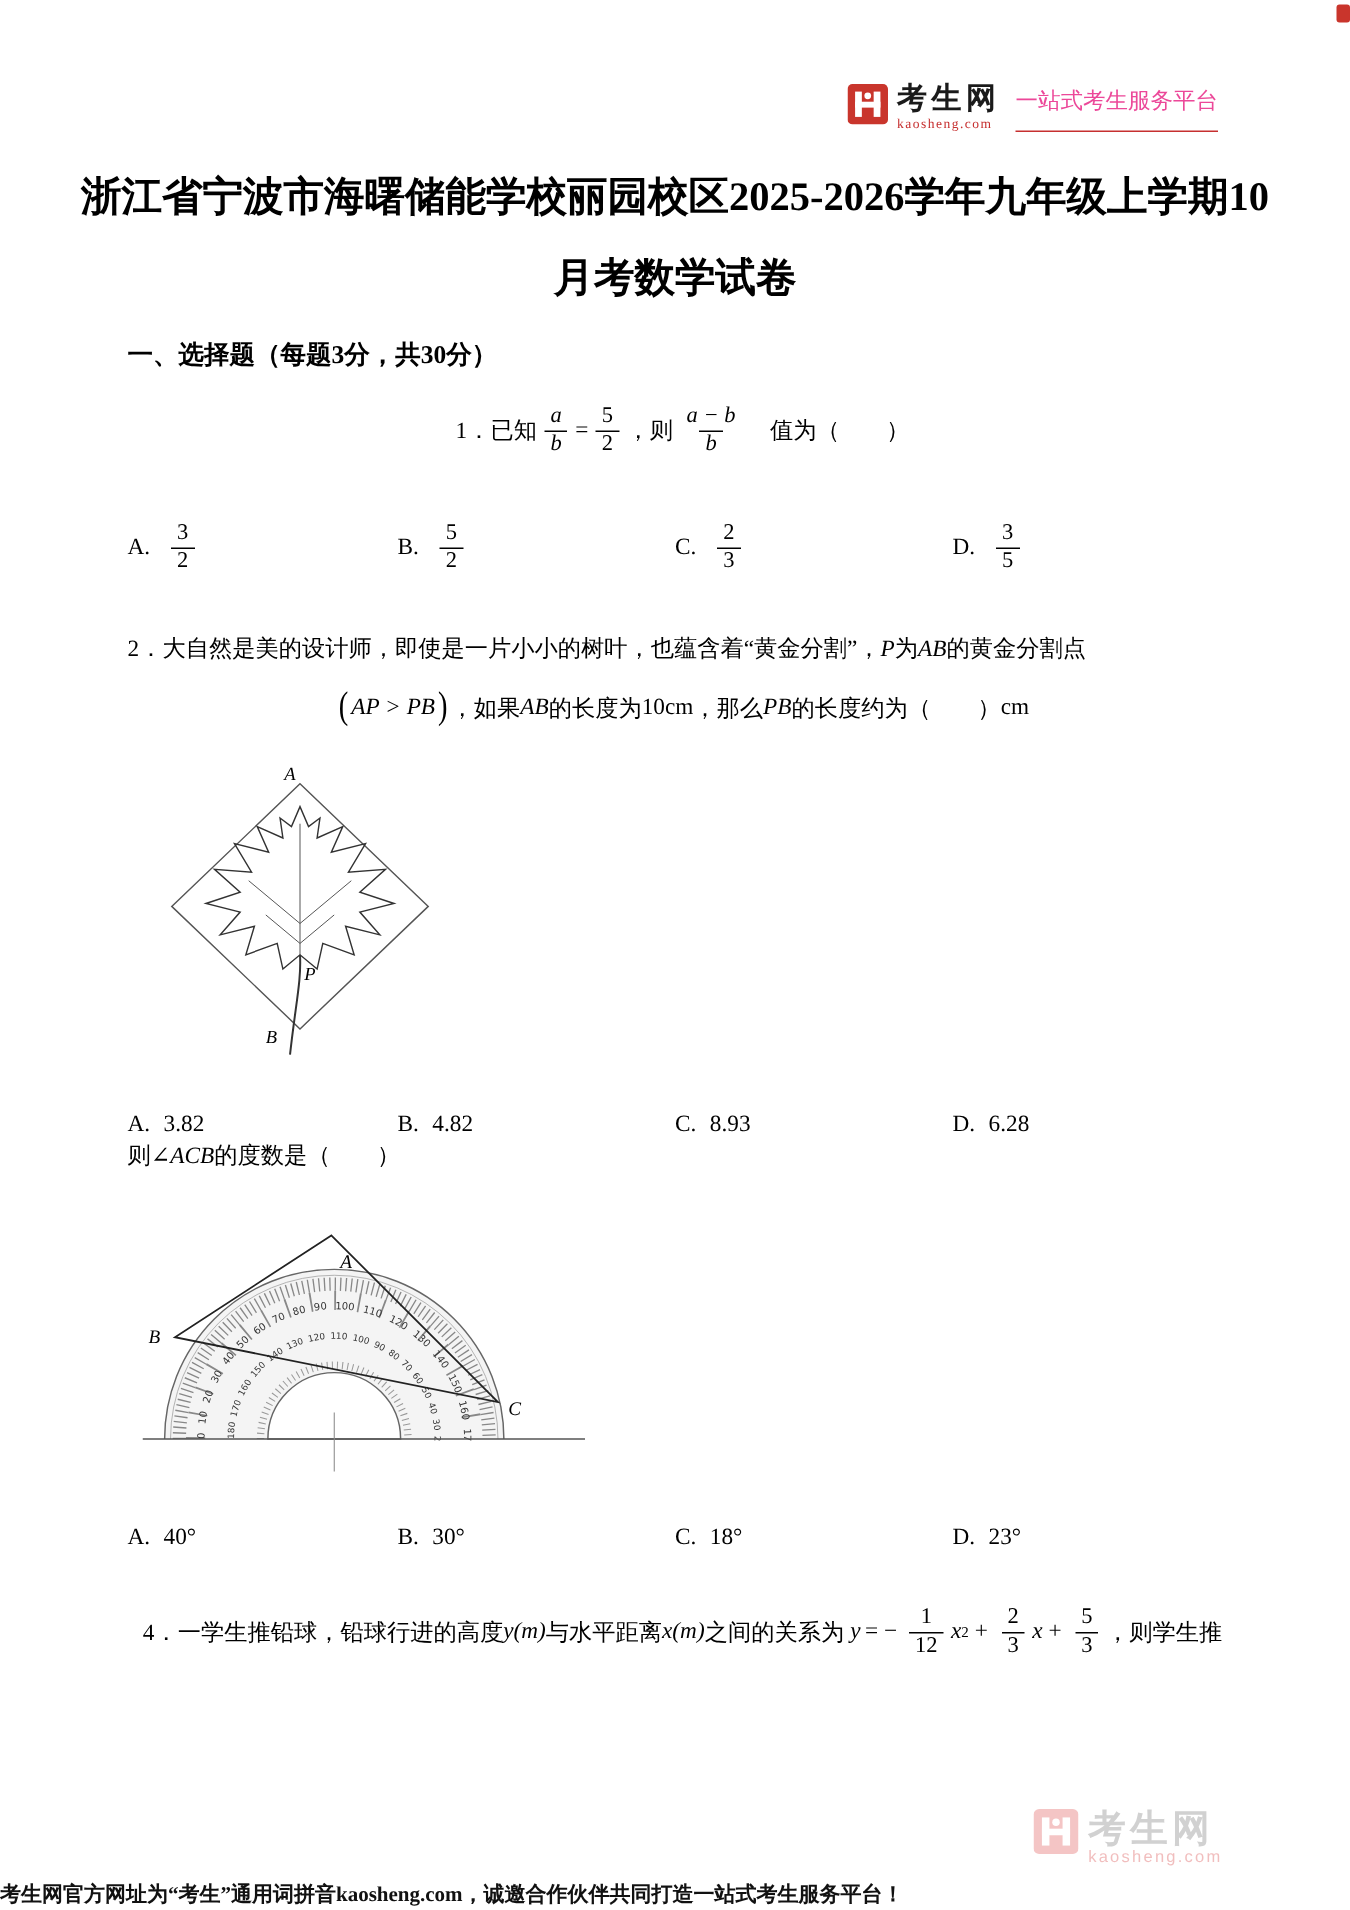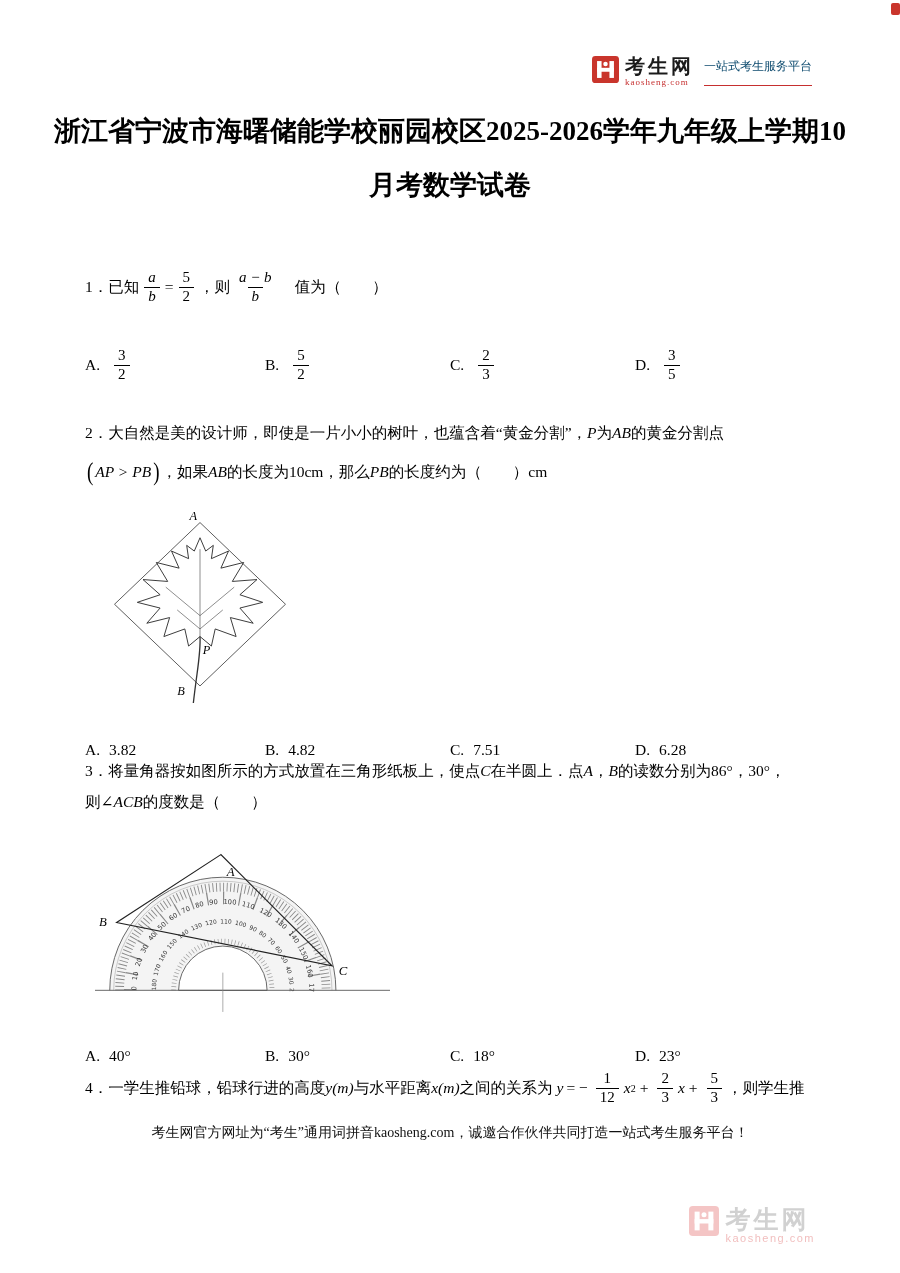--- a/index.html
+++ b/index.html
@@ -10,37 +10,37 @@
   .corner-dot { position:absolute; top:3px; right:0; width:9px; height:12px;
                 background:#c9352c; border-radius:2px; }
 
   
   .logo { position:absolute; top:56px; right:88px; display:flex; align-items:flex-start; }
   .logo-icon { width:27px; height:27px; margin-right:6px; flex:0 0 auto; }
   .logo-texts { display:flex; flex-direction:column; }
   .logo-brand { font-family:"Liberation Sans","DejaVu Sans",sans-serif; font-weight:bold;
                 font-size:20px; line-height:21px; letter-spacing:3px; color:#1a1a1a; }
   .logo-site { font-size:9px; color:#c62f2f; letter-spacing:1px; line-height:10px; }
-  .logo-tagline { margin-left:10px; margin-top:2px; color:#0c4a6e; font-size:12px;
+  .logo-tagline { margin-left:10px; margin-top:2px; color:#ec4899; font-size:15px;
                   font-family:"Liberation Sans","DejaVu Sans",sans-serif;
                   padding-bottom:10px; border-bottom:1.5px solid #c62f2f; }
 
   
   .title { position:absolute; top:104px; left:0; width:100%; text-align:center;
            font-weight:bold; font-size:27px; line-height:54px; }
 
   .sec-heading { position:absolute; top:225px; left:85px; font-size:17px; font-weight:bold; }
 
   .q { position:absolute; left:85px; width:740px; font-size:15.5px; }
   #q1 { top:258px; }
   #q2 { top:416px; }
   #q3 { top:755px; }
   #q4 { top:1060px; }
 
-  .mathline { display:flex; align-items:center; height:58px; }
+  .mathline { display:flex; align-items:center; height:58px;justify-content:center; }
   .tline { line-height:33px; }
   .tline2 { line-height:31px; }
 
   .frac { display:inline-flex; flex-direction:column; align-items:center; line-height:1.18;
           font-size:15px; margin:0 5px; text-align:center; vertical-align:middle; }
   .frac .num, .frac .den { padding:0 4px; display:block; }
   .frac .den { border-top:1px solid #000; }
   .it { font-style:italic; }
   .mi { font-style:italic; }
   sup { font-size:10px; }
@@ -53,22 +53,22 @@
   .opts .opt:nth-child(2){ width:185px; }
   .opts .opt:nth-child(3){ width:185px; }
   .opt-label { margin-right:9px; }
 
   .fig-leaf { margin:14px 0 0 20px; display:block; }
   .fig-protractor { margin:8px 0 0 10px; display:block; }
   .fig-label { font-family:"Liberation Serif","DejaVu Serif",serif; font-style:italic;
                font-size:13px; fill:#000; }
   .scale-text { font-family:"DejaVu Sans",sans-serif; fill:#333; }
 
-  .footer { position:absolute; top:1124px; left:0; width:100%; text-align:center;
-            font-size:14px; color:#111; }
+  .footer { position:absolute; top:1254px; left:0; width:100%; 
+            font-size:14px; color:#111;font-weight:bold; }
 
   .watermark { position:absolute; top:1206px; right:85px; display:flex; align-items:flex-start; opacity:.85; }
   .wm-icon { width:30px; height:30px; margin-right:6px; }
   .wm-brand { font-family:"Liberation Sans","DejaVu Sans",sans-serif; font-weight:bold;
               font-size:25px; line-height:26px; letter-spacing:3px; color:#c9c9c9; }
   .wm-site  { font-size:11px; letter-spacing:1.5px; color:#efb3b3;
               font-family:"Liberation Sans","DejaVu Sans",sans-serif; }
 </style>
 </head>
 <body>
@@ -90,20 +90,21 @@
       <div class="logo-site">kaosheng.com</div>
     </div>
     <div class="logo-tagline">一站式考生服务平台</div>
   </div>
 
   <div class="title">
     <div>浙江省宁波市海曙储能学校丽园校区2025-2026学年九年级上学期10</div>
     <div>月考数学试卷</div>
   </div>
 
+  <div class="sec-heading">一、选择题（每题3分，共30分）</div>
 
   <div class="q" id="q1">
     <div class="mathline">
       <span>1．已知</span>
       <span class="frac it">
         <span class="num">a</span>
         <span class="den">b</span>
       </span>
       <span>=</span>
       <span class="frac">
@@ -181,33 +182,30 @@
       <div class="opt">
         <span class="opt-label">A.</span>
         <span>3.82</span>
       </div>
       <div class="opt">
         <span class="opt-label">B.</span>
         <span>4.82</span>
       </div>
       <div class="opt">
         <span class="opt-label">C.</span>
-        <span>7.51</span>
+        <span>8.93</span>
       </div>
       <div class="opt">
         <span class="opt-label">D.</span>
         <span>6.28</span>
       </div>
     </div>
   </div>
 
   <div class="q" id="q3">
-    <div class="tline2">
-      <span>3．将量角器按如图所示的方式放置在三角形纸板上，使点</span><span class="mi">C</span><span>在半圆上．点</span><span class="mi">A</span><span>，</span><span class="mi">B</span><span>的读数分别为86°，30°，</span>
-    </div>
     <div class="tline2">
       <span>则</span><span class="mi">∠ACB</span><span>的度数是（　　）</span>
     </div>
 
     <svg class="fig-protractor" width="295" height="192" viewBox="0 0 300 195">
       <defs>
         <path id="arcOuterNum" d="M42,168 A88,88 0 0 1 218,168"></path>
         <path id="arcInnerNum" d="M62,168 A68,68 0 0 1 198,168"></path>
       </defs>
       <path d="M15,168 A115,115 0 0 1 245,168 Z" fill="#f4f4f4" stroke="none"></path>

